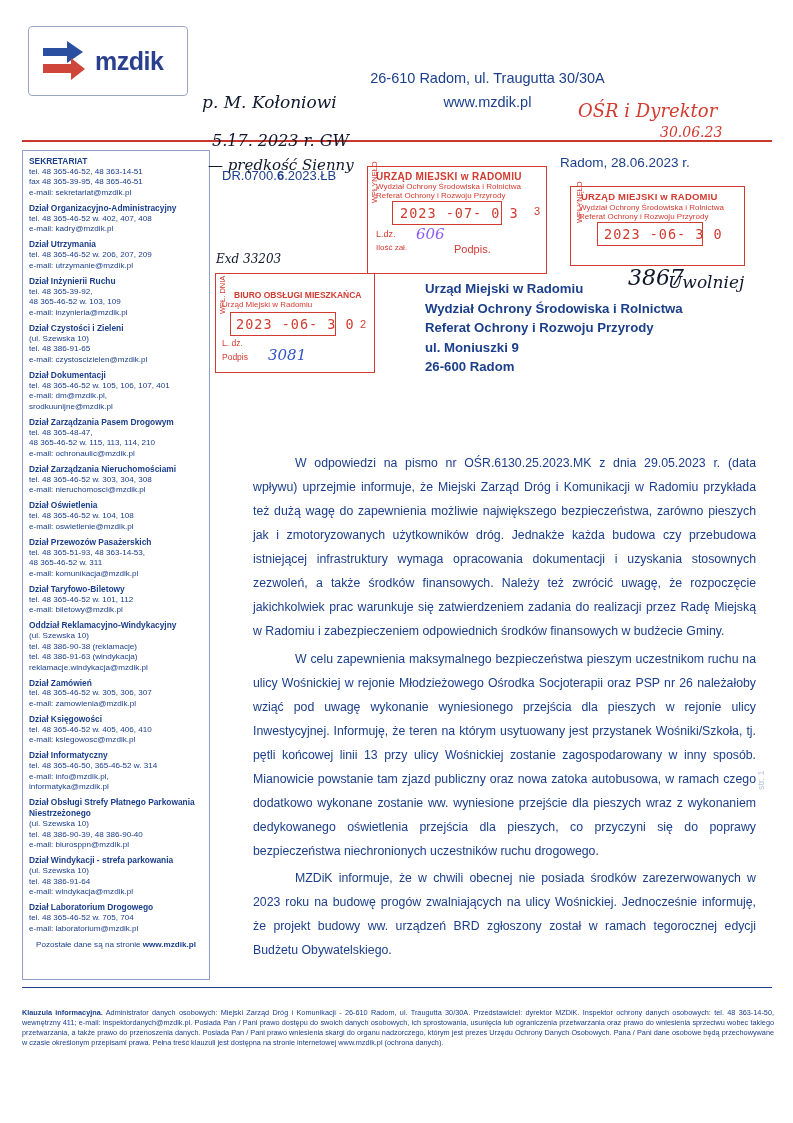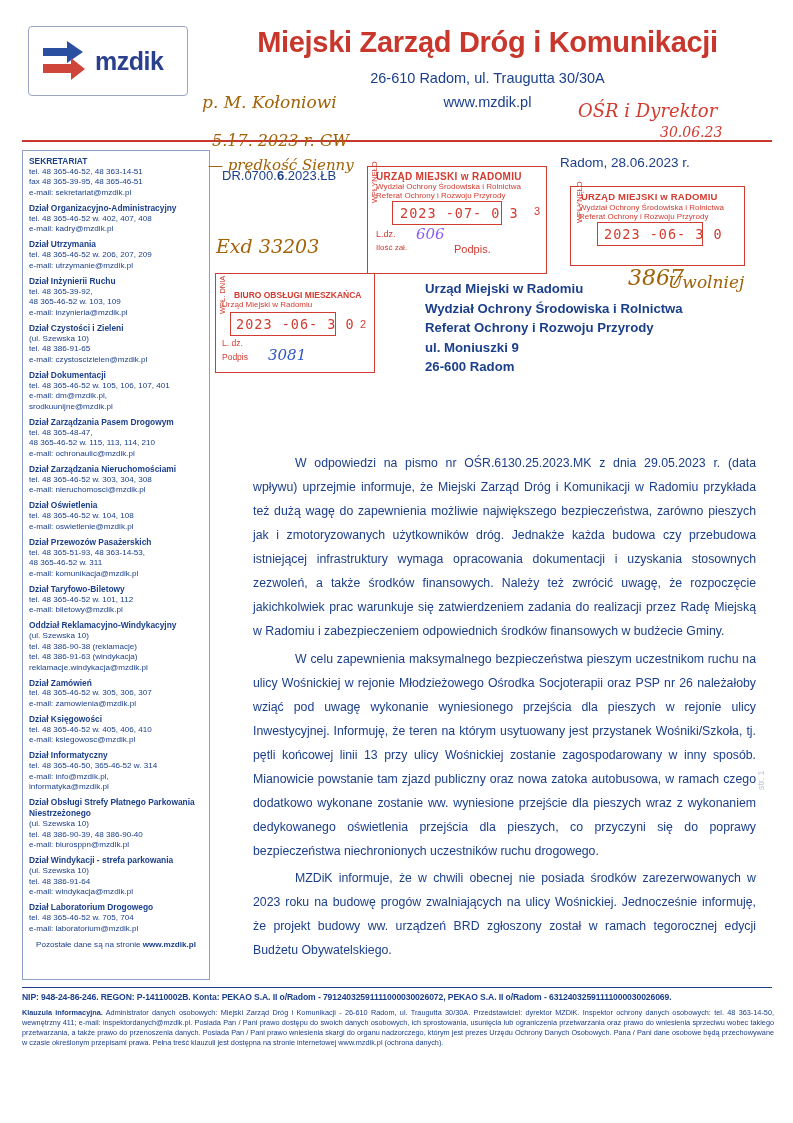--- a/index.html
+++ b/index.html
@@ -86,21 +86,21 @@
     font-size:7.3px;line-height:1.38;color:#1b3f8b;text-align:justify;
   }
   .footer-clause b{font-weight:700;margin-top:28px;}
 
   
   .stamp{position:absolute;color:#d23b30;}
   .stamp-box{
     border:1.6px solid #d23b30;box-sizing:border-box;
   }
   .hand{
-    position:absolute;color:#a16207;
+    position:absolute;color:#0f172a;
     font-family:"DejaVu Serif", serif;font-style:italic;
     white-space:nowrap;
   }
   .hand-red{color:#d23b30;}
 
   
   .st1{left:367px;top:166px;width:180px;height:108px;}
   .st1 .l1{position:absolute;left:8px;top:4px;font-size:10px;font-weight:700;letter-spacing:.3px;}
   .st1 .l2{position:absolute;left:8px;top:15px;font-size:8px;}
   .st1 .l3{position:absolute;left:8px;top:24px;font-size:8px;}
@@ -147,21 +147,20 @@
   <div class="header">
     <div class="logo-box">
       <span class="logo-mark">
         <svg width="52" height="46" viewBox="0 0 52 46">
           <path d="M6 10 L30 10 L30 3 L46 14 L30 25 L30 18 L6 18 Z" fill="#2b4fa0"></path>
           <path d="M6 26 L34 26 L34 20 L48 31 L34 42 L34 35 L6 35 Z" fill="#d0453a"></path>
         </svg>
       </span>
       <span class="logo-text">mzdik</span>
     </div>
-    <div class="org-title">Miejski Zarząd Dróg i Komunikacji</div>
     <div class="org-addr">26-610 Radom, ul. Traugutta 30/30A</div>
     <div class="org-web">www.mzdik.pl</div>
     <div class="hdr-rule"></div>
   </div>
 
   <div class="sidebar" id="sidebar">
       <div class="sb-block">
         <div class="sb-head">SEKRETARIAT</div>
         <div class="sb-line">tel. 48 365-46-52, 48 363-14-51</div>
         <div class="sb-line">fax 48 365-39-95, 48 365-46-51</div>
@@ -278,21 +277,20 @@
       <div>26-600 Radom</div>
     </div>
 
   <div class="body-text" id="body-text">
       <p>W odpowiedzi na pismo nr OŚR.6130.25.2023.MK z dnia 29.05.2023 r. (data wpływu) uprzejmie informuje, że Miejski Zarząd Dróg i Komunikacji w Radomiu przykłada też dużą wagę do zapewnienia możliwie największego bezpieczeństwa, zarówno pieszych jak i zmotoryzowanych użytkowników dróg. Jednakże  każda budowa czy przebudowa istniejącej infrastruktury wymaga opracowania dokumentacji i uzyskania stosownych zezwoleń, a także środków finansowych. Należy też zwrócić uwagę, że rozpoczęcie jakichkolwiek prac warunkuje się zatwierdzeniem zadania do realizacji przez Radę Miejską w Radomiu i zabezpieczeniem odpowiednich środków finansowych w budżecie Gminy.</p>
       <p>W celu zapewnienia maksymalnego bezpieczeństwa pieszym uczestnikom ruchu na ulicy Wośnickiej w rejonie Młodzieżowego Ośrodka Socjoterapii oraz PSP nr 26 należałoby wziąć pod uwagę wykonanie wyniesionego przejścia dla pieszych w rejonie ulicy Inwestycyjnej. Informuję, że teren na którym usytuowany jest przystanek Wośniki/Szkoła, tj. pętli końcowej linii 13 przy ulicy Wośnickiej zostanie zagospodarowany w inny sposób. Mianowicie powstanie tam zjazd publiczny oraz nowa zatoka autobusowa, w ramach czego dodatkowo wykonane zostanie ww. wyniesione przejście dla pieszych wraz z wykonaniem dedykowanego oświetlenia przejścia dla pieszych, co przyczyni się do poprawy bezpieczeństwa niechronionych uczestników ruchu drogowego.</p>
       <p>MZDiK informuje, że w chwili obecnej nie posiada środków zarezerwowanych w 2023 roku na budowę progów zwalniających na ulicy Wośnickiej. Jednocześnie informuję, że projekt budowy ww. urządzeń BRD zgłoszony został w ramach tegorocznej edycji Budżetu Obywatelskiego.</p>
     </div>
 
   <div class="footer-rule"></div>
-  <div class="footer-nip">NIP: 948-24-86-246. REGON: P-14110002B. Konta: PEKAO S.A. II o/Radom - 79124032591111000030026072, PEKAO S.A. II o/Radom - 63124032591111000030026069.</div>
   <div class="footer-clause">
     <b>Klauzula informacyjna.</b><span> Administrator danych osobowych: Miejski Zarząd Dróg i Komunikacji - 26-610 Radom, ul. Traugutta 30/30A. Przedstawiciel: dyrektor MZDiK. Inspektor ochrony danych osobowych: tel. 48 363-14-50, wewnętrzny 411; e-mail: inspektordanych@mzdik.pl. Posiada Pan / Pani prawo dostępu do swoich danych osobowych, ich sprostowania, usunięcia lub ograniczenia przetwarzania oraz prawo do wniesienia sprzeciwu wobec takiego przetwarzania, a także prawo do przenoszenia danych. Posiada Pan / Pani prawo wniesienia skargi do organu nadzorczego, którym jest prezes Urzędu Ochrony Danych Osobowych. Pana / Pani dane osobowe będą przechowywane w czasie określonym przepisami prawa. Pełna treść klauzuli jest dostępna na stronie internetowej www.mzdik.pl (ochrona danych).</span>
   </div>
 
   <div class="stamp stamp-box st1">
     <div class="l1">URZĄD MIEJSKI w RADOMIU</div>
     <div class="l2">Wydział Ochrony Środowiska i Rolnictwa</div>
     <div class="l3">Referat Ochrony i Rozwoju Przyrody</div>
     <div class="datebox"></div>
     <div class="datetxt">2023 -07- 0 3</div>
@@ -325,19 +323,19 @@
     <div class="podpisv">3081</div>
   </div>
 
   <div class="hand" style="left:202px;top:92px;font-size:17px;">p. M. Kołoniowi</div>
   <div class="hand" style="left:212px;top:131px;font-size:16px;">5.17. 2023 r. GW</div>
   <div class="hand" style="left:208px;top:156px;font-size:15px;">— prędkość Sienny</div>
 
   <div class="hand hand-red" style="left:578px;top:100px;font-size:18px;">OŚR i Dyrektor</div>
   <div class="hand hand-red" style="left:660px;top:124px;font-size:14px;">30.06.23</div>
 
-  <div class="hand" style="left:216px;top:235px;font-size:19px;">Exd 33203</div>
+  <div class="hand" style="left:216px;top:252px;font-size:12px;">Exd 33203</div>
 
   <div class="hand" style="left:612px;top:265px;font-size:22px;margin-left:16px;">3867</div>
   <div class="hand" style="left:668px;top:272px;font-size:17px;">Uwolniej</div>
 
   <div class="watermark">str. 1</div>
 </div>
 
 </body></html>

